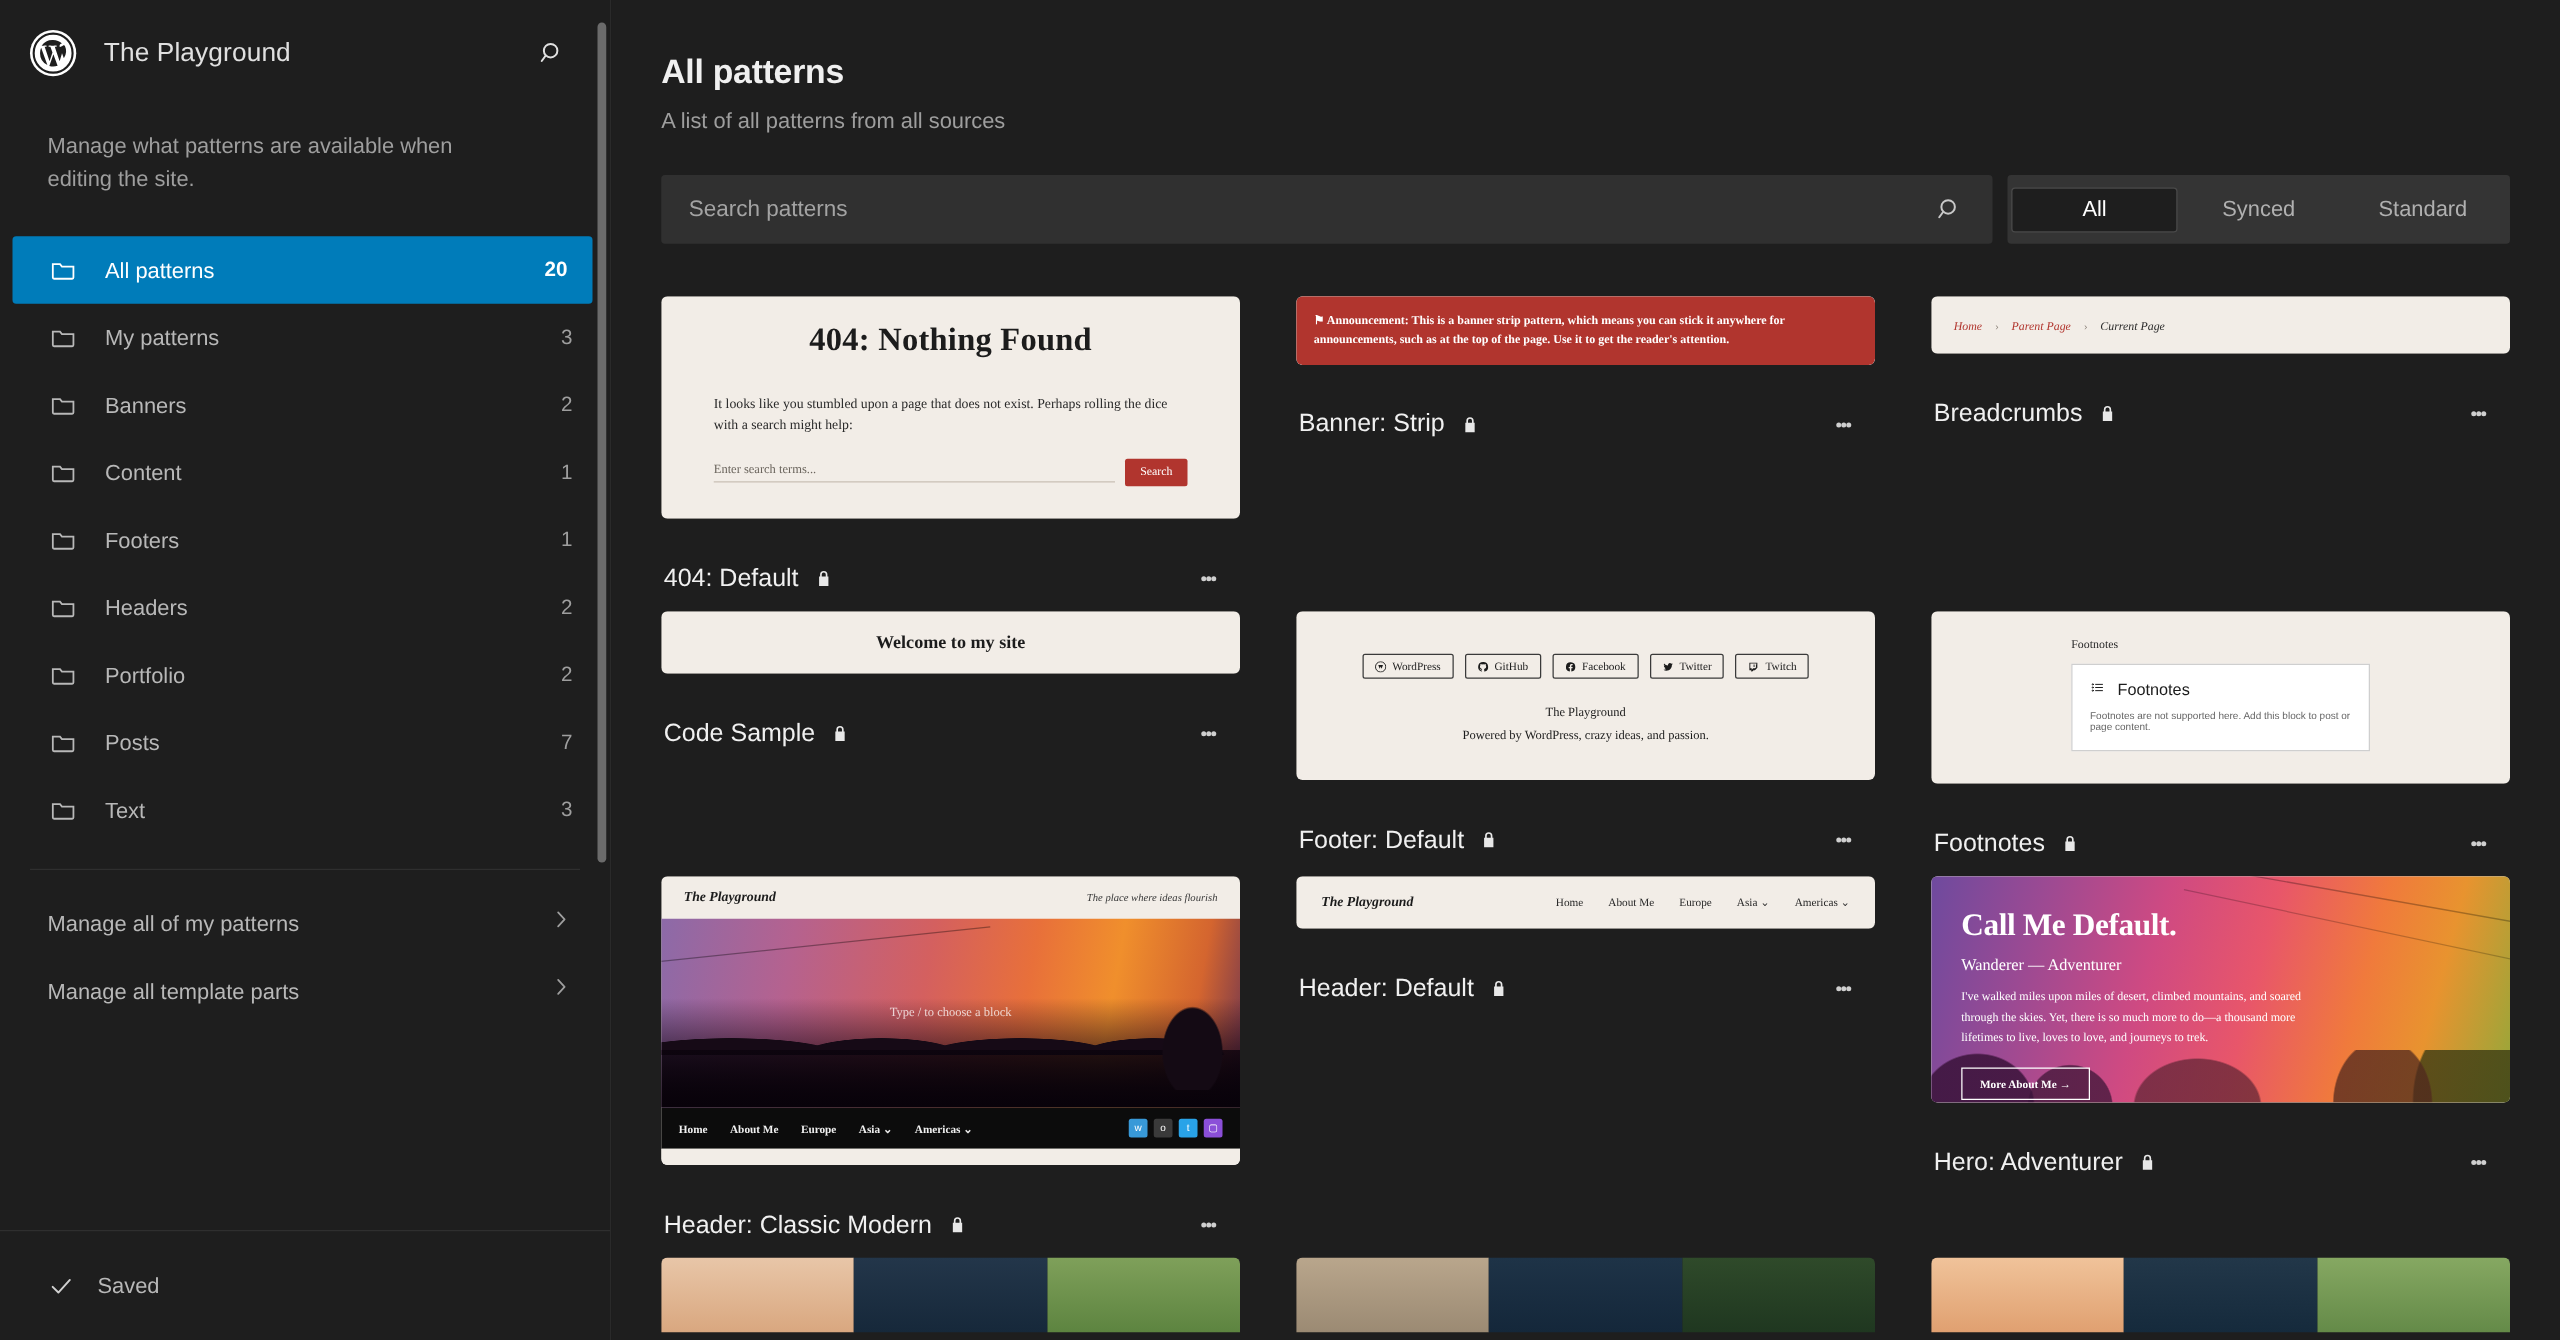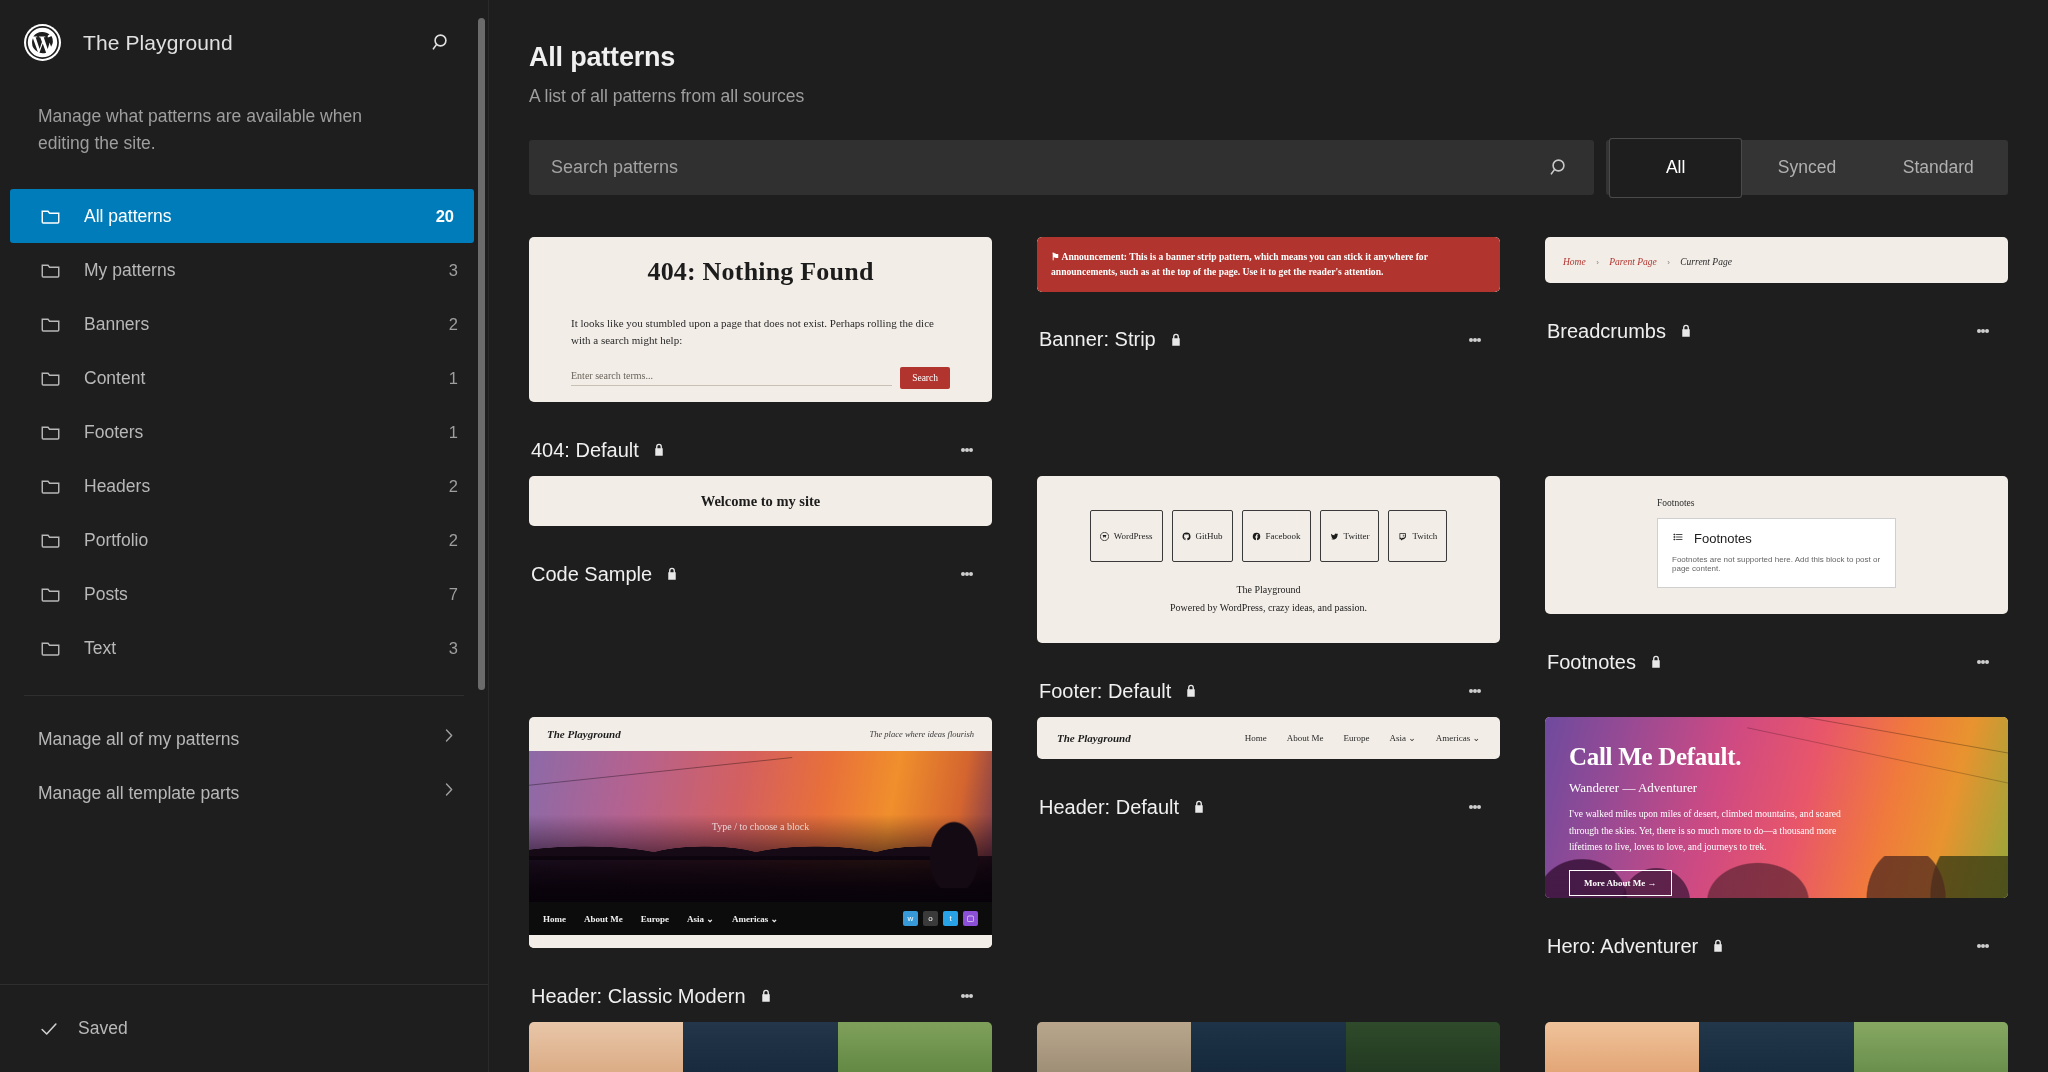--- a/index.html
+++ b/index.html
@@ -133,21 +133,21 @@
   }
   .search-box input::placeholder { color: #a3a3a3; }
   .search-box .mag { color: #c8c8c8; display:flex; }
 
   .seg {
     width: 402px; height: 55px;
     background: #343434; border-radius: 3px;
     display: flex; align-items: center; padding: 4px;
   }
   .seg-btn {
-    flex: 1; height: 58px; border-radius: 2px;
+    flex: 1; height: 34px; border-radius: 2px;
     display: flex; align-items: center; justify-content: center;
     color: #b0b0b0; font-size: 17.5px; cursor: pointer;
     border: 0; background: transparent;
     font-family: "Liberation Sans", sans-serif;
   }
   .seg-btn.active {
     background: #1e1e1e; color: #fff;
     box-shadow: 0 0 0 1px #4a4a4a;
   }
 
@@ -178,21 +178,21 @@
   }
   .lock { display: flex; align-items: center; }
   .dots {
     margin-left: auto; width: 38px; height: 38px;
     display: flex; align-items: center; justify-content: center;
     color: #cfcfcf; cursor: pointer; font-size: 20px; letter-spacing: 0;
   }
   .dots span { display:block; width:4px; height:4px; background:#cfcfcf; border-radius:50%; margin:2px 0; }
 
   
-  .pv404 { padding: 20px 42px 13px; background: #f2ede7; }
+  .pv404 { padding: 20px 42px 26px; background: #f2ede7; }
   .pv404 h2 { font-family: "Liberation Serif", serif; font-size: 26px; font-weight: 700; color: #1c1c1c; text-align:center; letter-spacing:.2px;}
   .pv404 p { font-family: "Liberation Serif", serif; font-size: 11px; color: #2a2a2a; margin-top: 28px; line-height: 1.55; }
   .pv404 .row { display: flex; align-items: center; margin-top: 18px; gap: 8px; }
   .pv404 .inp { flex: 1; border-bottom: 1px solid #c9c0b5; font-family: "Liberation Serif", serif; font-size: 10px; color: #6a645c; padding-bottom: 4px; }
   .pv404 .btn { background: #b1352e; color: #fff; font-family: "Liberation Serif", serif; font-size: 9.5px; padding: 6px 12px; border-radius: 2px; }
 
   
   .pvbanner { background: #b1352e; padding: 12px 14px; border-radius: 5px; }
   .pvbanner p { font-family: "Liberation Serif", serif; font-size: 9.6px; color: #fff; line-height: 1.6; font-weight: 700;}
 
@@ -204,21 +204,21 @@
 
   
   .pvcode { background: #f2ede7; padding: 16px; text-align:center; }
   .pvcode span { font-family: "Liberation Serif", serif; font-size: 14.5px; color: #1c1c1c; font-weight: bold; }
 
   
   .pvfooter { background: #f2ede7; padding: 34px 22px 30px; text-align: center; }
   .pvfooter .social { display: flex; justify-content: center; gap: 9px; }
   .pvfooter .chip {
     border: 1px solid #3a3a3a; border-radius: 2px;
-    padding: 20px 9px; display: flex; align-items: center; gap: 5px;
+    padding: 4px 9px; display: flex; align-items: center; gap: 5px;
     font-family: "Liberation Serif", serif; font-size: 9px; color: #1c1c1c;
   }
   .pvfooter .t1 { font-family: "Liberation Serif", serif; font-size: 10px; color: #1c1c1c; margin-top: 22px; }
   .pvfooter .t2 { font-family: "Liberation Serif", serif; font-size: 10px; color: #1c1c1c; margin-top: 7px; }
 
   
   .pvfn { background: #f2ede7; padding: 22px 0 26px; }
   .pvfn .ttl { font-family: "Liberation Serif", serif; font-size: 9.5px; color: #2a2a2a; margin-left: 112px; }
   .pvfn .box { margin: 10px 112px 0 112px; background: #fff; border: 1px solid #cfcfcf; padding: 12px 14px 14px; }
   .pvfn .box .h { display: flex; align-items: center; gap: 10px; font-size: 13px; color: #1c1c1c; }

